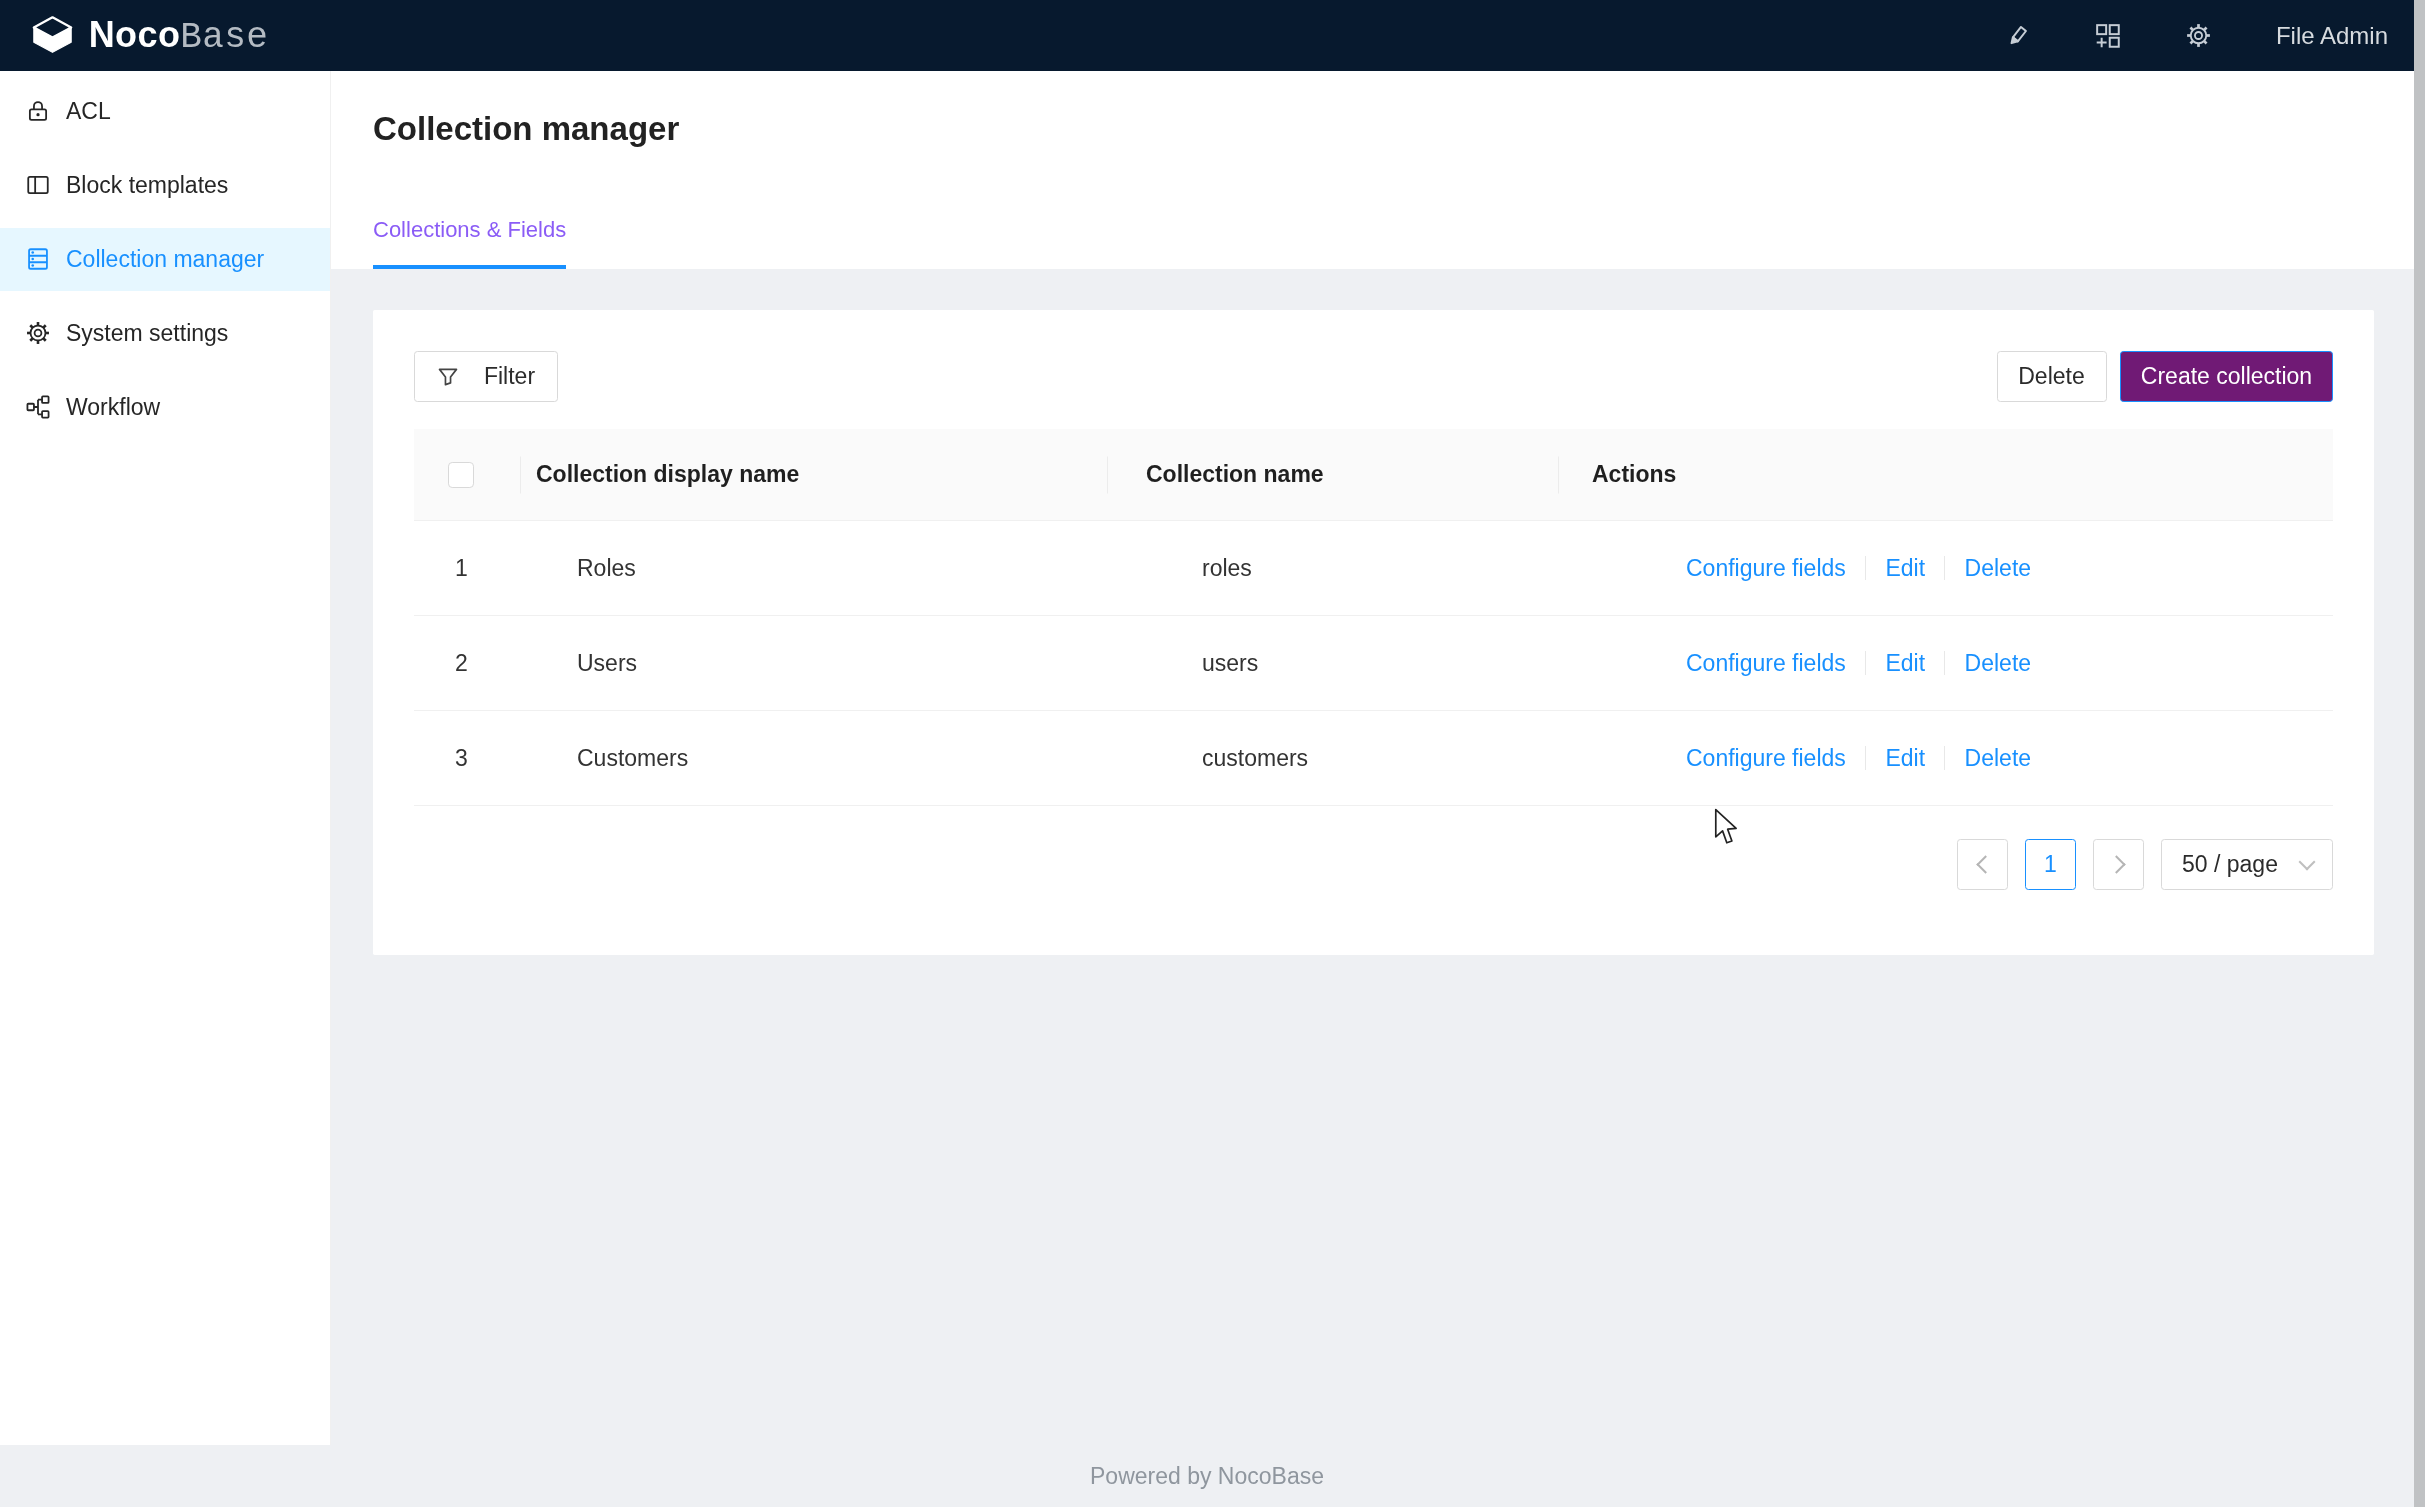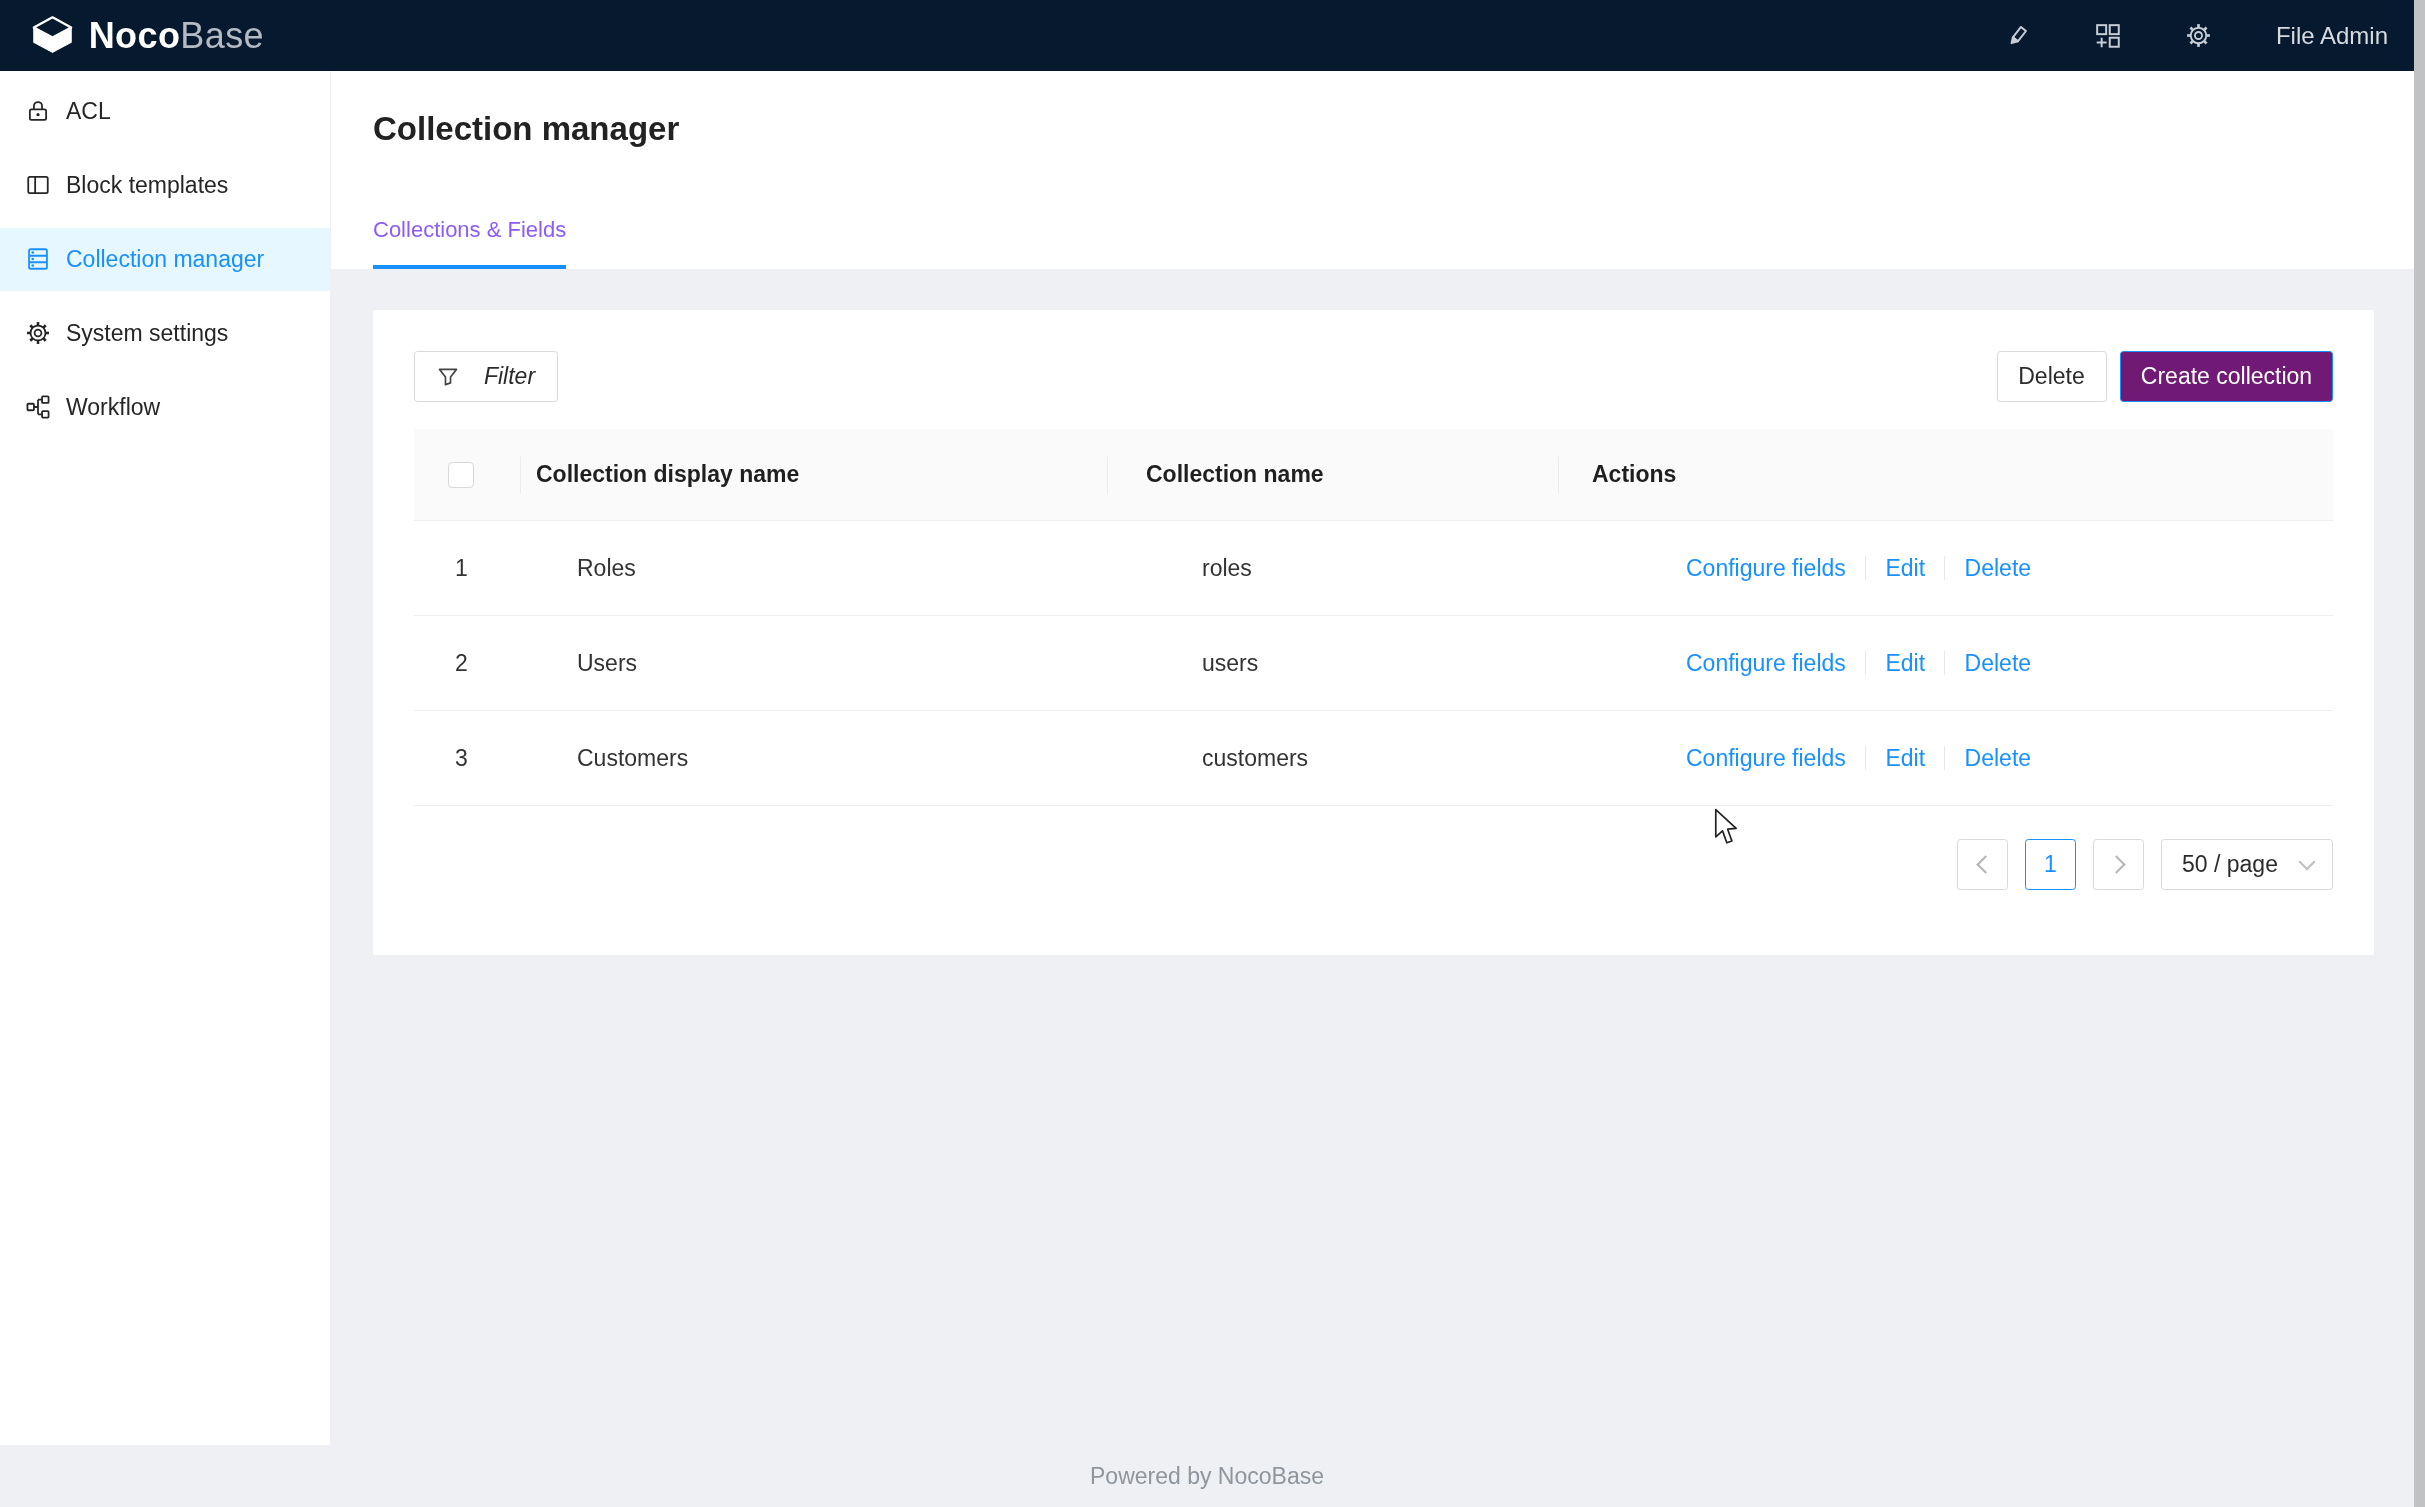--- a/index.html
+++ b/index.html
@@ -5,21 +5,21 @@
   html,body{margin:0;padding:0;}
   body{width:2426px;height:1508px;overflow:hidden;background:#eef0f3;
        font-family:"Liberation Sans",sans-serif;color:#2b2b2b;position:relative;}
   .app{width:2414px;height:1508px;display:flex;flex-direction:column;}
 
   
   .topbar{flex:0 0 71px;height:71px;background:#07192e;display:flex;align-items:center;
           padding:0 26px 0 29px;box-sizing:border-box;}
   .logo{display:flex;align-items:center;gap:12.7px;cursor:pointer;}
   .logo-text{font-size:36px;font-weight:700;color:#ffffff;letter-spacing:0.4px;}
-  .logo-text .base{color:#b4bbc3;font-weight:300;}
+  .logo-text .base{color:#b4bbc3;font-weight:300;font-family:Liberation Mono, monospace;}
   .topbar-right{margin-left:auto;display:flex;align-items:center;gap:64px;}
   .top-icon{width:27px;height:27px;color:#c6cdd5;display:flex;align-items:center;cursor:pointer;}
   .top-icon svg{width:27px;height:27px;}
   .user-name{font-size:24px;color:#d7dbdf;cursor:pointer;}
 
   
   .main{flex:1;display:flex;min-height:0;}
   .sidebar{flex:0 0 331px;width:331px;background:#fff;border-right:0.8px solid #f0f0f0;
            padding-top:8.5px;box-sizing:border-box;}
   .menu-item{height:63px;margin-bottom:11px;display:flex;align-items:center;gap:15px;
@@ -36,21 +36,21 @@
 
   .page-body{flex:1;}
   .card{margin:41px 40px 0 42px;background:#fff;height:645px;box-sizing:border-box;
         padding:41px;border-radius:1.7px;}
 
   
   .toolbar{display:flex;justify-content:space-between;align-items:center;}
   .btn{height:51px;box-sizing:border-box;border:0.8px solid #d9d9d9;background:#fff;
        border-radius:3.4px;font-size:23px;color:#2b2b2b;display:inline-flex;
        align-items:center;justify-content:center;cursor:pointer;font-family:inherit;}
-  .btn-filter{width:144px;gap:25px;font-style:italic;}
+  .btn-filter{width:144px;gap:25px;}
   .btn-filter svg{width:22px;height:22px;color:#444;}
   .toolbar-right{display:flex;gap:13.5px;}
   .btn-delete{width:110px;}
   .btn-primary{width:213px;background:#701a75;border-color:#1890ff;color:#fff;}
 
   
   .table{margin-top:27px;}
   .thead{display:flex;align-items:center;height:91px;background:#fafafa;
          border-bottom:0.8px solid #f0f0f0;font-size:23px;font-weight:600;color:#1f1f1f;}
   .th{box-sizing:border-box;position:relative;display:flex;align-items:center;}

